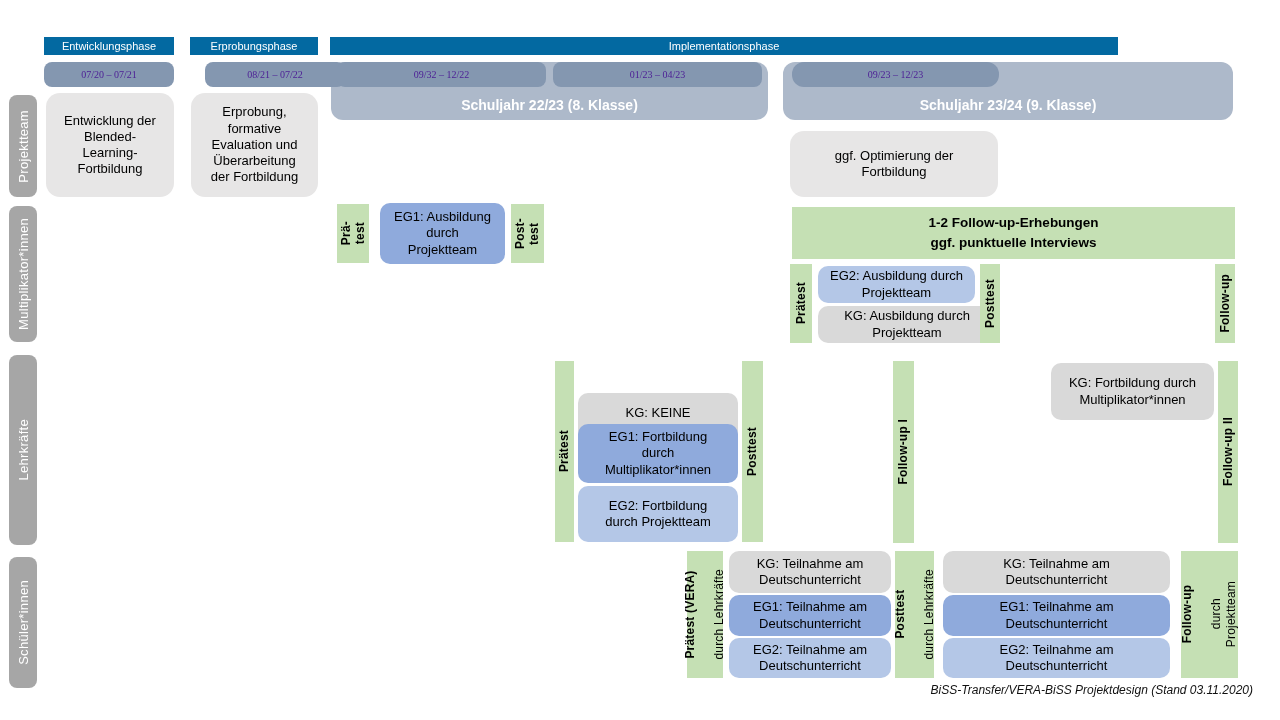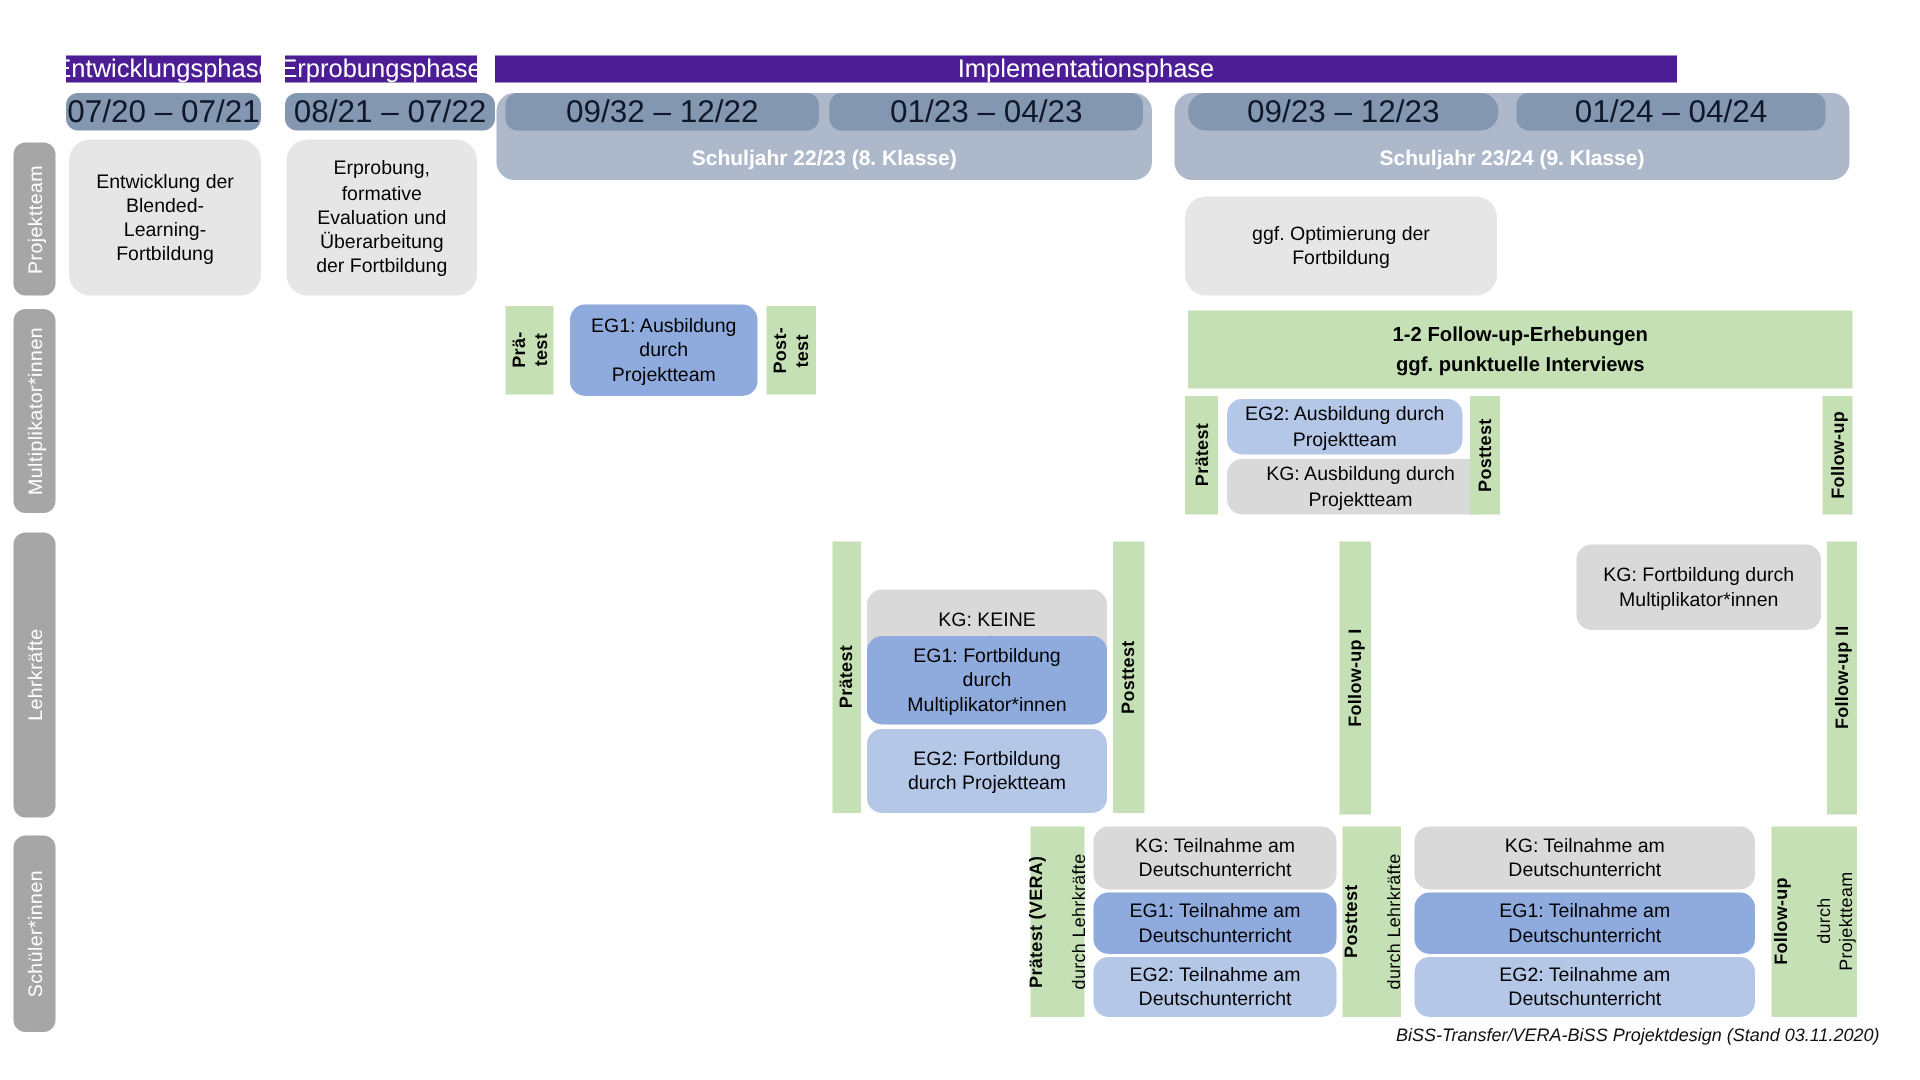--- a/index.html
+++ b/index.html
@@ -1,22 +1,22 @@
 <!DOCTYPE html>
 <html><head>
 <meta charset="utf-8">
 <style>
   html,body{margin:0;padding:0;background:#fff;}
   .canvas{position:relative;width:1280px;height:720px;background:#fff;overflow:hidden;
           font-family:"Liberation Sans",sans-serif;color:#000;}
   .abs{position:absolute;box-sizing:border-box;}
 
   
-  .phase{background:#4c1d95;color:#fff;font-size:17px;display:flex;align-items:center;justify-content:center;}
-  .date{background:#8497B0;color:#0f172a;font-size:21px;border-radius:8px;display:flex;align-items:center;justify-content:center;}
+  .phase{background:#0369a1;color:#fff;font-size:11px;display:flex;align-items:center;justify-content:center;}
+  .date{background:#8497B0;color:#4c1d95;font-size:10px;border-radius:8px;display:flex;align-items:center;justify-content:center;font-family:Liberation Serif, serif;}
   .year{background:#ADB9CA;color:#fff;font-size:14px;font-weight:700;border-radius:12px;
         display:flex;align-items:flex-end;justify-content:center;padding-bottom:7px;}
   .rowlabel{background:#A6A6A6;border-radius:8px;display:flex;align-items:center;justify-content:center;}
   .box{display:flex;align-items:center;justify-content:center;border-radius:10px;font-size:13px;line-height:1.25;}
   .box > span{display:block;width:100%;text-align:center;white-space:pre-line;}
   .light{background:#E7E6E6;border-radius:14px;}
   .kg{background:#D9D9D9;}
   .eg1{background:#8FAADC;}
   .eg2{background:#B4C7E7;}
   .greenbox{background:#C5E0B4;border-radius:0;font-weight:700;font-size:13.5px;line-height:1.45;}
@@ -31,21 +31,21 @@
 
   
   #ph-ent{left:44px;top:37px;width:130px;height:18px;}
   #ph-erp{left:190px;top:37px;width:128px;height:18px;}
   #ph-imp{left:330px;top:37px;width:788px;height:18px;}
 
   #yr1{left:331px;top:62px;width:437px;height:58px;}
   #yr2{left:783px;top:62px;width:450px;height:58px;}
 
   #dt1{left:44px;top:62px;width:130px;height:25px;}
-  #dt2{left:190px;top:62px;width:140px;height:25px;}
+  #dt2{left:205px;top:62px;width:140px;height:25px;}
   #dt3{left:337px;top:62px;width:209px;height:25px;}
   #dt4{left:553px;top:62px;width:209px;height:25px;}
   #dt5{left:792px;top:62px;width:207px;height:25px;border-radius:12px;}
   #dt6{left:1011px;top:62px;width:206px;height:25px;}
 
   #rl-projekt{left:9px;top:95px;width:28px;height:102px;}
   #rl-multi{left:9px;top:206px;width:28px;height:136px;}
   #rl-lehr{left:9px;top:355px;width:28px;height:190px;}
   #rl-schueler{left:9px;top:557px;width:28px;height:131px;}
 
@@ -94,21 +94,20 @@
   <div id="ph-imp" class="abs phase">Implementationsphase</div>
 
   <div id="yr1" class="abs year">Schuljahr 22/23 (8. Klasse)</div>
   <div id="yr2" class="abs year">Schuljahr 23/24 (9. Klasse)</div>
 
   <div id="dt1" class="abs date">07/20 – 07/21</div>
   <div id="dt2" class="abs date">08/21 – 07/22</div>
   <div id="dt3" class="abs date">09/32 – 12/22</div>
   <div id="dt4" class="abs date">01/23 – 04/23</div>
   <div id="dt5" class="abs date">09/23 – 12/23</div>
-  <div id="dt6" class="abs date">01/24 – 04/24</div>
 
   <div id="rl-projekt" class="abs rowlabel">
     <span class="vlabel">Projektteam</span>
   </div>
   <div id="rl-multi" class="abs rowlabel">
     <span class="vlabel">Multiplikator*innen</span>
   </div>
   <div id="rl-lehr" class="abs rowlabel">
     <span class="vlabel">Lehrkräfte</span>
   </div>

